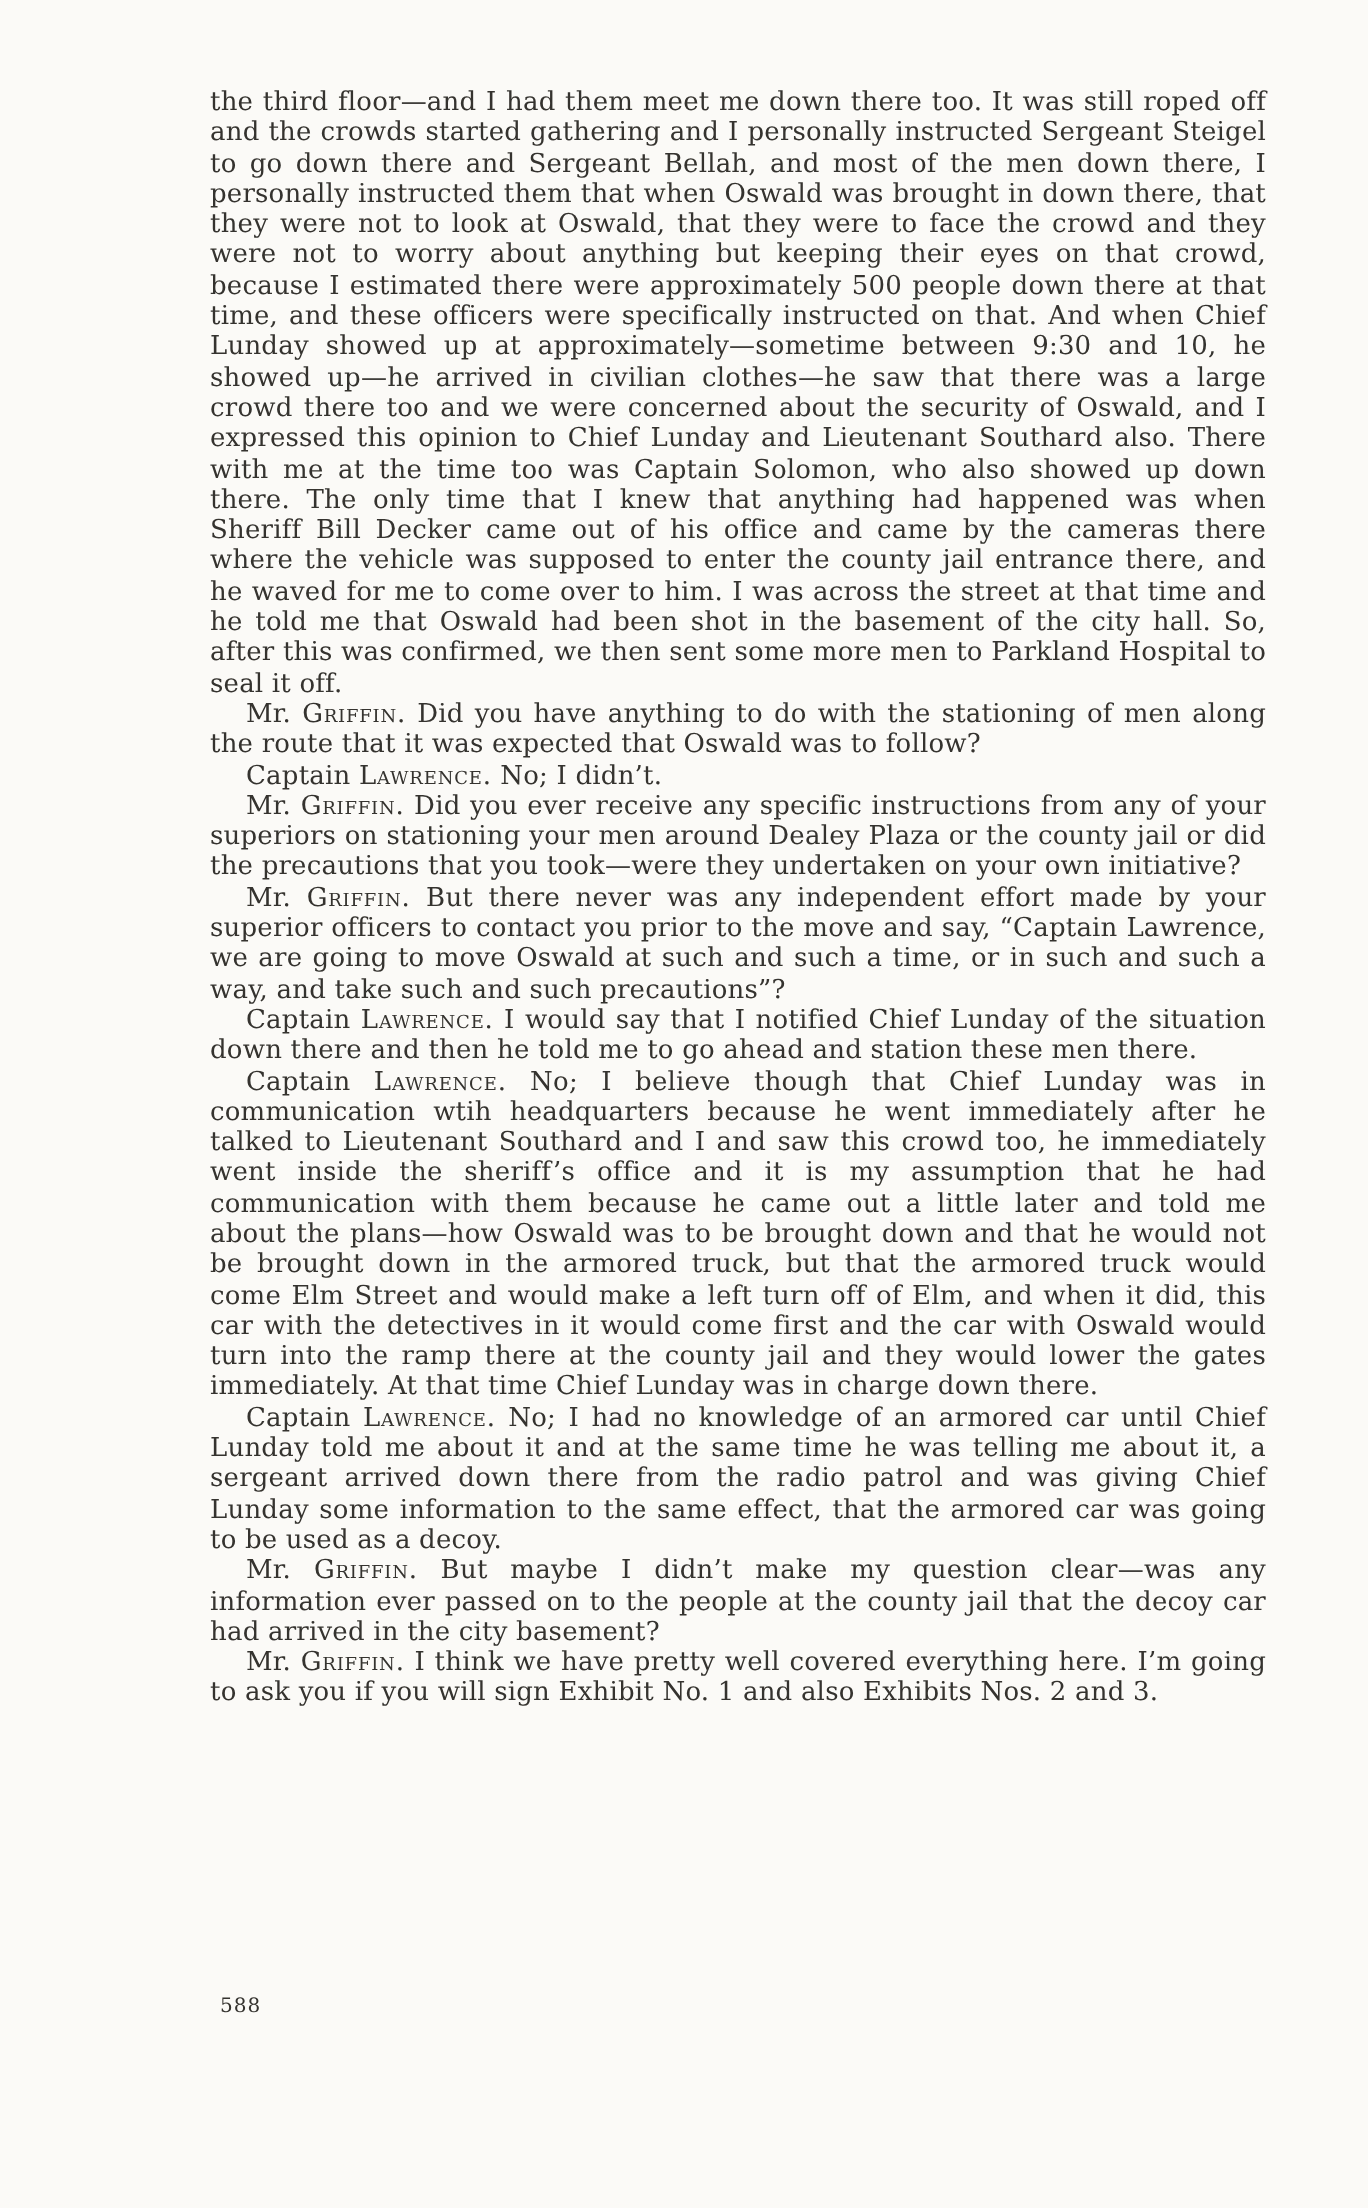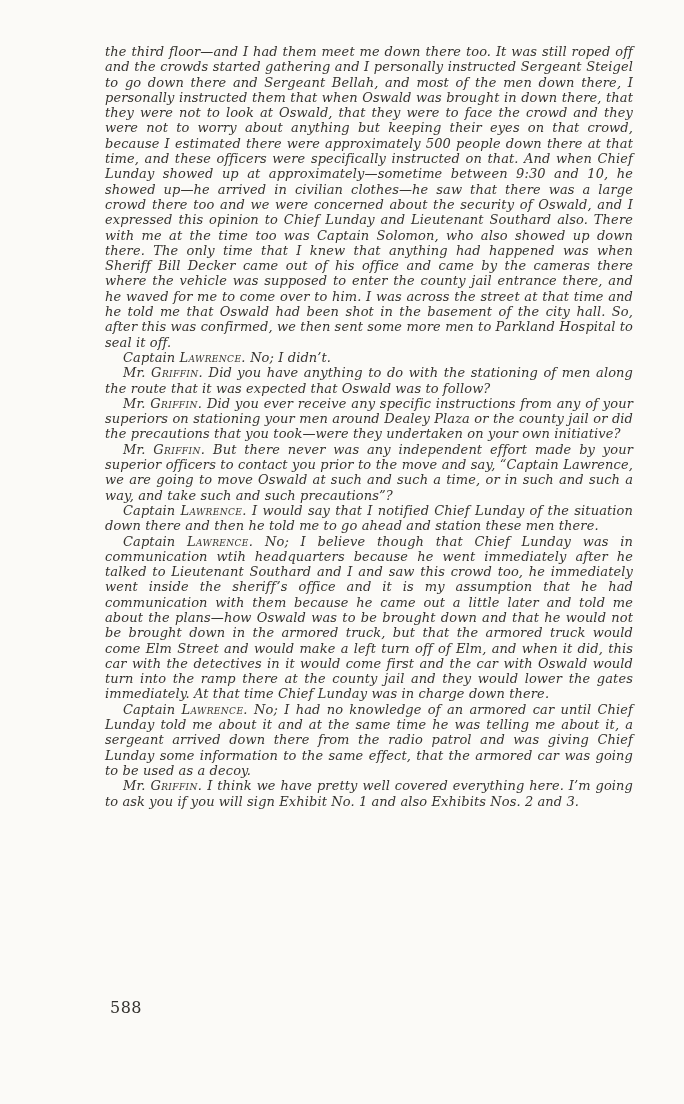--- a/index.html
+++ b/index.html
@@ -21,50 +21,50 @@
   }
   .page-text {
     position: absolute;
     left: 105px;
     top: 44px;
     width: 528px;
     font-size: 13px;
     line-height: 15.3px;
     text-align: justify;
     letter-spacing: 0.1px;
-    font-style: italic;
   }
   p.para {
     margin: 0;
     text-indent: 18px;
   }
   p.para.noindent {
     text-indent: 0;
   }
   .smallcaps {
     font-variant: small-caps;
     letter-spacing: 0.4px;
   }
   .page-number {
     position: absolute;
     left: 110px;
     top: 998px;
-    font-size: 16px;
+    font-size: 10px;
     letter-spacing: 0.5px;
   }
 </style>
 </head>
 <body>
 
 <div class="page">
   <div class="page-text">
       <p class="para noindent">the third floor—and I had them meet me down there too.  It was still roped off and the crowds started gathering and I personally instructed Sergeant Steigel to go down there and Sergeant Bellah, and most of the men down there, I personally instructed them that when Oswald was brought in down there, that they were not to look at Oswald, that they were to face the crowd and they were not to worry about anything but keeping their eyes on that crowd, because I estimated there were approximately 500 people down there at that time, and these officers were specifically instructed on that.  And when Chief Lunday showed up at approximately—sometime between 9:30 and 10, he showed up—he arrived in civilian clothes—he saw that there was a large crowd there too and we were concerned about the security of Oswald, and I expressed this opinion to Chief Lunday and Lieutenant Southard also.  There with me at the time too was Captain Solomon, who also showed up down there.  The only time that I knew that anything had happened was when Sheriff Bill Decker came out of his office and came by the cameras there where the vehicle was supposed to enter the county jail entrance there, and he waved for me to come over to him.  I was across the street at that time and he told me that Oswald had been shot in the basement of the city hall.  So, after this was confirmed, we then sent some more men to Parkland Hospital to seal it off.</p>
+      <p class="para">Mr. <span class="smallcaps">Griffin.</span> Did you have anything to do with the stationing of men along the route that it was expected that Oswald was to follow?</p>
       <p class="para">Captain <span class="smallcaps">Lawrence.</span> No; I didn’t.</p>
-      <p class="para">Mr. <span class="smallcaps">Griffin.</span> Did you have anything to do with the stationing of men along the route that it was expected that Oswald was to follow?</p>
       <p class="para">Mr. <span class="smallcaps">Griffin.</span> Did you ever receive any specific instructions from any of your superiors on stationing your men around Dealey Plaza or the county jail or did the precautions that you took—were they undertaken on your own initiative?</p>
       <p class="para">Mr. <span class="smallcaps">Griffin.</span> But there never was any independent effort made by your superior officers to contact you prior to the move and say, “Captain Lawrence, we are going to move Oswald at such and such a time, or in such and such a way, and take such and such precautions”?</p>
       <p class="para">Captain <span class="smallcaps">Lawrence.</span> I would say that I notified Chief Lunday of the situation down there and then he told me to go ahead and station these men there.</p>
       <p class="para">Captain <span class="smallcaps">Lawrence.</span> No; I believe though that Chief Lunday was in communication wtih headquarters because he went immediately after he talked to Lieutenant Southard and I and saw this crowd too, he immediately went inside the sheriff’s office and it is my assumption that he had communication with them because he came out a little later and told me about the plans—how Oswald was to be brought down and that he would not be brought down in the armored truck, but that the armored truck would come Elm Street and would make a left turn off of Elm, and when it did, this car with the detectives in it would come first and the car with Oswald would turn into the ramp there at the county jail and they would lower the gates immediately.  At that time Chief Lunday was in charge down there.</p>
       <p class="para">Captain <span class="smallcaps">Lawrence.</span> No; I had no knowledge of an armored car until Chief Lunday told me about it and at the same time he was telling me about it, a sergeant arrived down there from the radio patrol and was giving Chief Lunday some information to the same effect, that the armored car was going to be used as a decoy.</p>
+      <p class="para">Mr. <span class="smallcaps">Griffin.</span> But maybe I didn’t make my question clear—was any information ever passed on to the people at the county jail that the decoy car had arrived in the city basement?</p>
       <p class="para">Mr. <span class="smallcaps">Griffin.</span> I think we have pretty well covered everything here.  I’m going to ask you if you will sign Exhibit No. 1 and also Exhibits Nos. 2 and 3.</p>
     </div>
   <div class="page-number">588</div>
 </div>
 
 </body></html>

